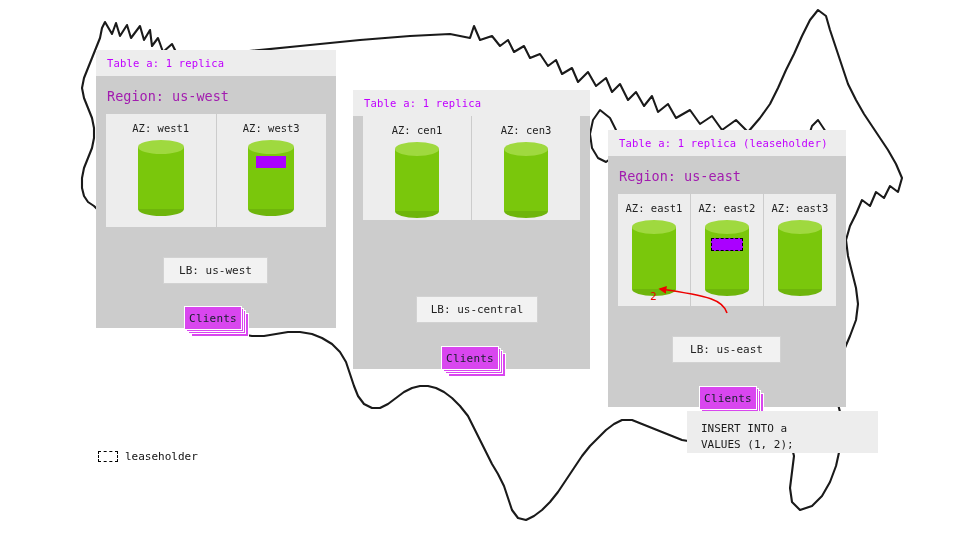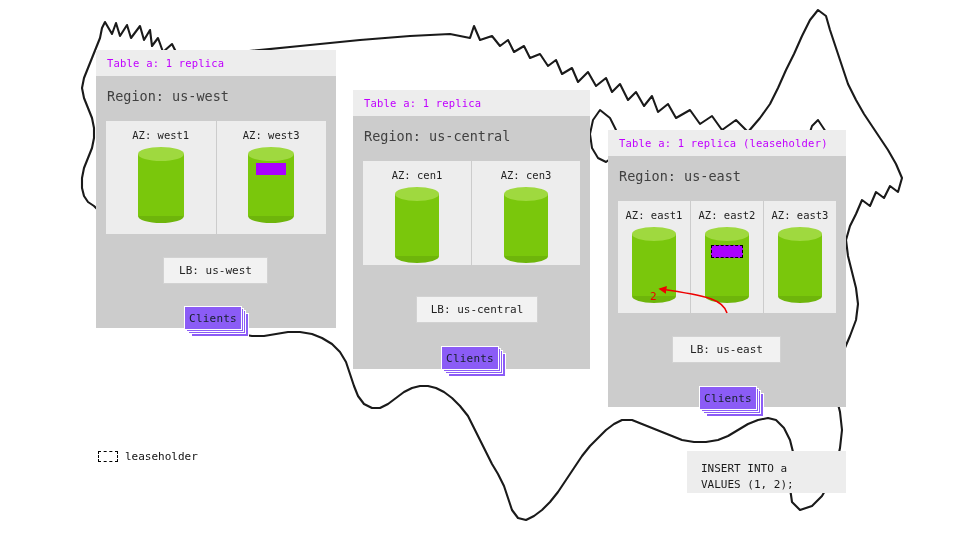--- a/index.html
+++ b/index.html
@@ -33,22 +33,22 @@
     font-size: 10.5px;
     letter-spacing: 0.2px;
     padding: 7px 0 7px 11px;
     white-space: nowrap;
   }
   .panel-body {
     background: #cccccc;
   }
   .region-title {
     font-size: 13.5px;
-    color: #404040;
-    padding: 12px 0 17px 11px;
+    color: #a21caf;
+    padding: 12px 0 10px 11px;
     white-space: nowrap;
   }
   .az-row {
     display: flex;
     background: #ededed;
     margin: 0 10px;
     position: relative;
   }
   .az-cell {
     flex: 1 1 0;
@@ -123,21 +123,21 @@
   }
 
   
   .clients {
     position: absolute;
     width: 58px;
     height: 24px;
   }
   .clients .card {
     position: absolute;
-    background: #8b5cf6;
+    background: #d946ef;
     border: 1px solid #ffffff;
     box-sizing: border-box;
   }
   .clients .c3 { left: 7px; top: 7px; width: 58px; height: 24px; }
   .clients .c2 { left: 4px; top: 4px; width: 58px; height: 24px; }
   .clients .c1 { left: 2px; top: 2px; width: 58px; height: 24px; }
   .clients .c0 {
     left: 0; top: 0; width: 58px; height: 24px;
     display: flex; align-items: center; justify-content: center;
     color: #16212b;
@@ -280,21 +280,20 @@
         <div class="card c2"></div>
         <div class="card c1"></div>
         <div class="card c0">Clients</div>
       </div>
     </div>
   </div>
 
   <div class="panel" style="left:353px; top:90px; width:237px;">
     <div class="panel-header">Table a: 1 replica</div>
     <div class="panel-body" style="height:253px; position:relative;">
-      <div class="region-title">Region: us-central</div>
       <div class="az-row" style="height:104px;">
         <div class="az-cell">
           <div class="az-label">AZ: cen1</div>
           <div class="cyl-wrap" style="width:44px;height:76px;">
             <div class="cyl">
               <div class="cyl-bottom"></div>
               <div class="cyl-body"></div>
               <div class="cyl-top"></div>
             </div>
           </div>
@@ -360,21 +359,21 @@
       <div class="lb-box" style="left:64px; top:180px; width:109px;">LB: us-east</div>
       <div class="clients" style="left:91px; top:230px;">
         <div class="card c3"></div>
         <div class="card c2"></div>
         <div class="card c1"></div>
         <div class="card c0">Clients</div>
       </div>
     </div>
   </div>
 
-  <div class="sql-box" style="left:687px; top:411px; width:159px; height:42px;margin-top:40px;">INSERT INTO a
+  <div class="sql-box" style="left:687px; top:411px; width:191px; height:42px;">INSERT INTO a
 VALUES (1, 2);</div>
 
   <svg id="arrow-layer" viewBox="0 0 960 540" xmlns="http://www.w3.org/2000/svg">
     <defs>
       <marker id="redhead" viewBox="0 0 10 10" refX="8" refY="5" markerWidth="5" markerHeight="5" orient="auto-start-reverse">
         <path d="M 0 0 L 10 5 L 0 10 z" fill="#ee0000"></path>
       </marker>
     </defs>
     <path d="M 727,313 C 723,300 710,296 660,289" fill="none" stroke="#ee0000" stroke-width="1.6" marker-end="url(#redhead)"></path>
   </svg>

